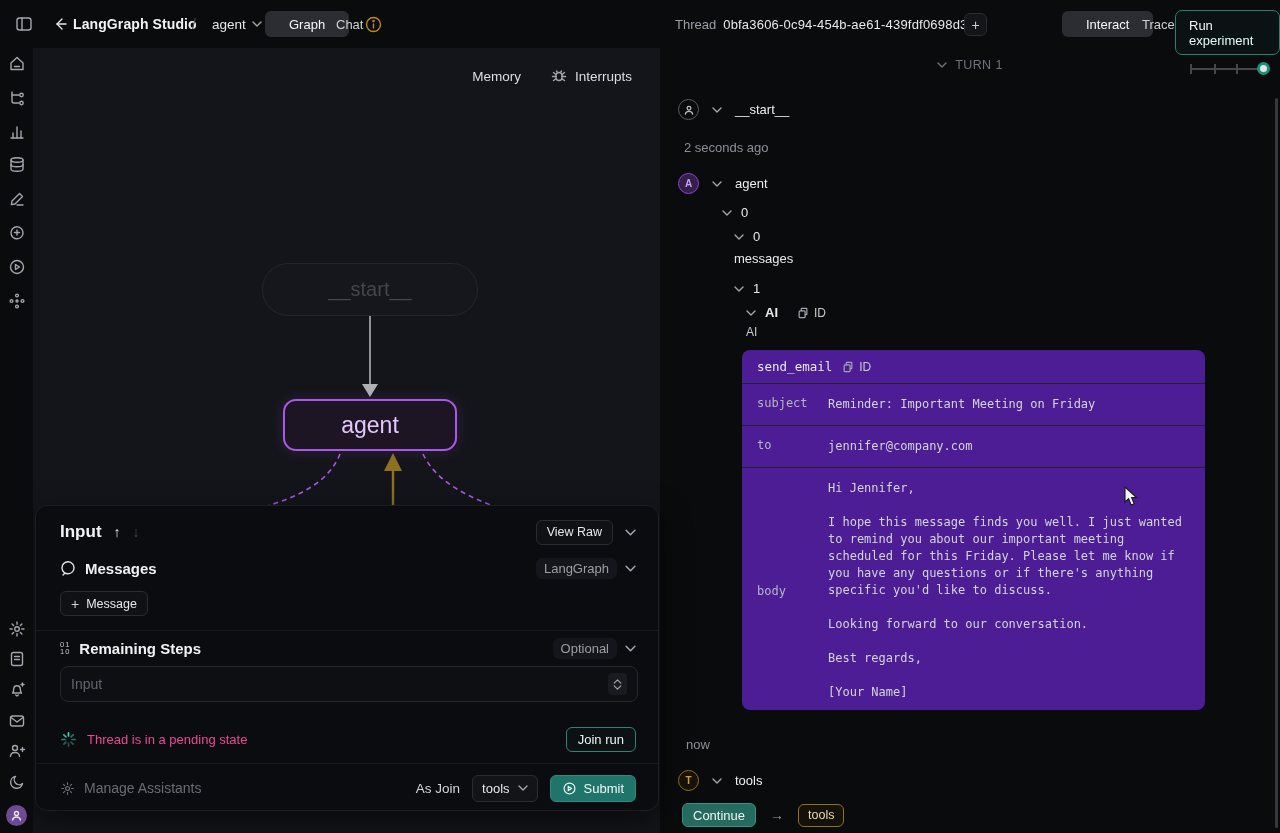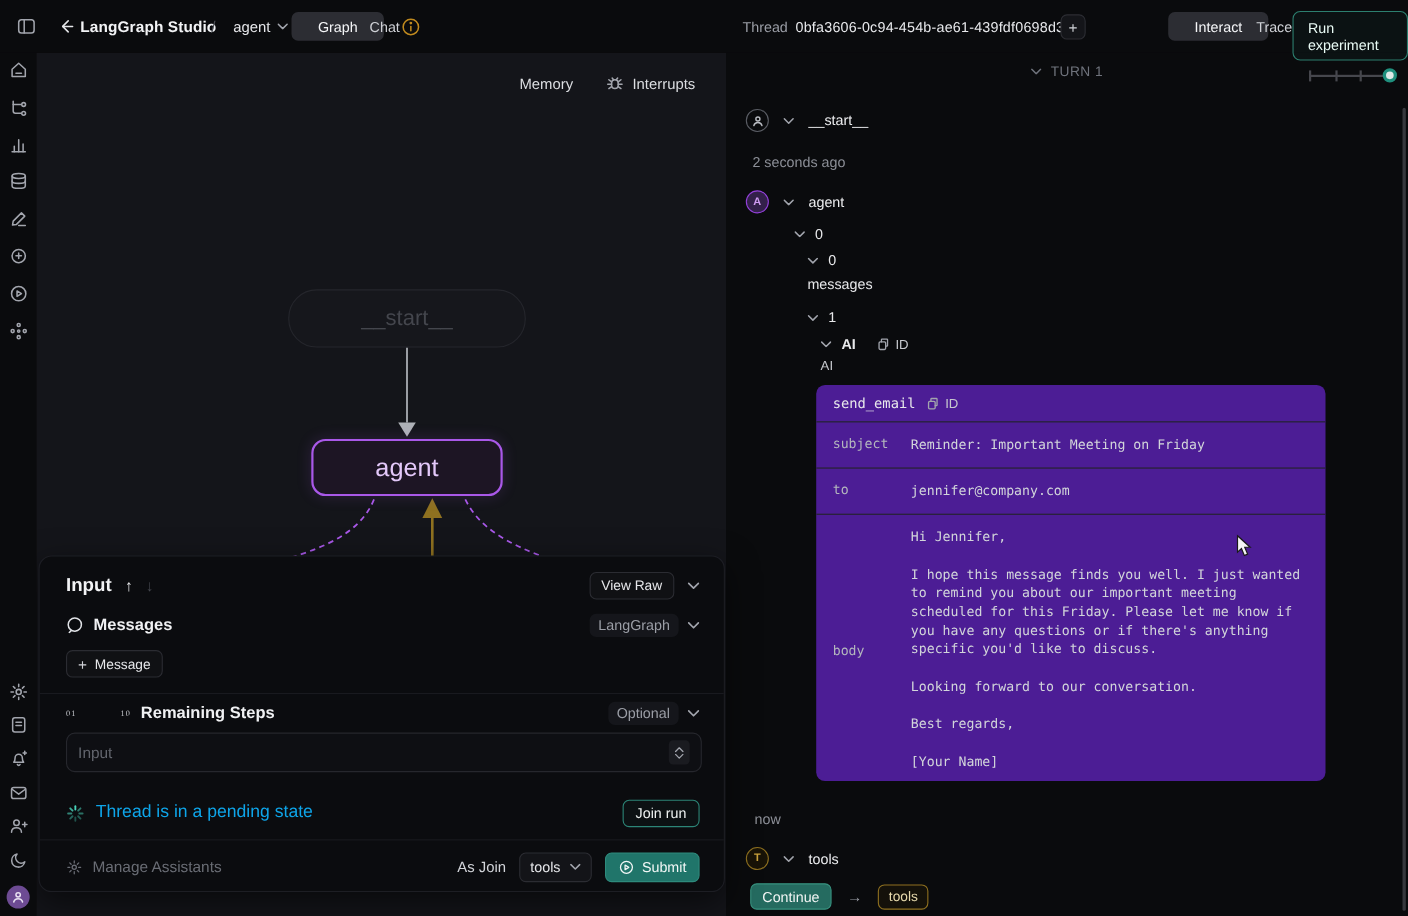--- a/index.html
+++ b/index.html
@@ -67,31 +67,31 @@
     color:#e6e7ea; display:flex; align-items:center; cursor:pointer; background:#101114; }
   #ip-messages { top:51px; height:22px; gap:9px; }
   .field-label { font-size:15px; font-weight:700; color:#f0f1f3; }
   .req-pill { margin-left:auto; display:flex; align-items:center; gap:8px; cursor:pointer; }
   .req-pill span { font-size:13px; color:#9b9ea6; background:#15161b; padding:3px 8px; border-radius:6px; }
   #add-message { position:absolute; left:24px; top:85px; height:25px; border:1px solid #2b2c32; border-radius:6px;
     padding:0 10px; display:flex; align-items:center; gap:7px; font-size:12.5px; color:#e6e7ea; cursor:pointer;
     background:#101114; }
   .ip-divider { position:absolute; left:0; right:0; height:1px; background:#191a1f; }
   #ip-steps { top:131px; height:22px; gap:9px; }
-  #bin-icon { display:flex; flex-direction:row; line-height:7px; font-size:7.5px; color:#c7c9ce;
-    font-family:Liberation Serif, serif; letter-spacing:1px;gap:40px; }
+  #bin-icon { display:flex; flex-direction:column; line-height:7px; font-size:7.5px; color:#c7c9ce;
+    font-family:Liberation Sans, sans-serif; letter-spacing:1px; }
   #steps-input { position:absolute; left:24px; top:160px; width:578px; height:36px; background:#0e0f13;
     border:1px solid #26272d; border-radius:8px; display:flex; align-items:center; padding:0 10px; }
   #steps-input input { flex:1; background:transparent; border:0; outline:none; color:#e6e7ea; font-size:14px;
     font-family:"Liberation Sans", sans-serif; caret-color:#fff; }
   #steps-input input::placeholder { color:#62656d; }
   #stepper { width:19px; height:22px; border-radius:4px; background:#1a1b20; display:flex; flex-direction:column;
     align-items:center; justify-content:center; gap:1px; cursor:pointer; }
   #ip-status { top:221px; height:24px; gap:10px; }
-  #pending-text { font-size:16px; color:#0ea5e9; }
+  #pending-text { font-size:13px; color:#ec4899; }
   #join-run { margin-left:auto; height:25px; border:1px solid #2c8577; border-radius:6px; padding:0 11px;
     font-size:13px; color:#eef2f1; display:flex; align-items:center; cursor:pointer; background:rgba(24,58,52,.12); }
   #ip-footer { top:268px; height:28px; gap:9px; }
   #manage-label { font-size:14px; color:#696c74; }
   #footer-right { margin-left:auto; display:flex; align-items:center; gap:12px; }
   #as-node-label { font-size:13.5px; color:#d2d4d9; }
   #node-select { height:27px; border:1px solid #2b2c32; background:#131418; border-radius:6px; padding:0 9px;
     display:flex; align-items:center; gap:8px; font-size:13px; color:#e6e7ea; cursor:pointer; }
   #submit-btn { height:27px; background:#20756a; border:1px solid #2e8a7c; border-radius:6px; padding:0 11px;
     display:flex; align-items:center; gap:7px; font-size:13px; color:#f2f7f6; cursor:pointer; }

